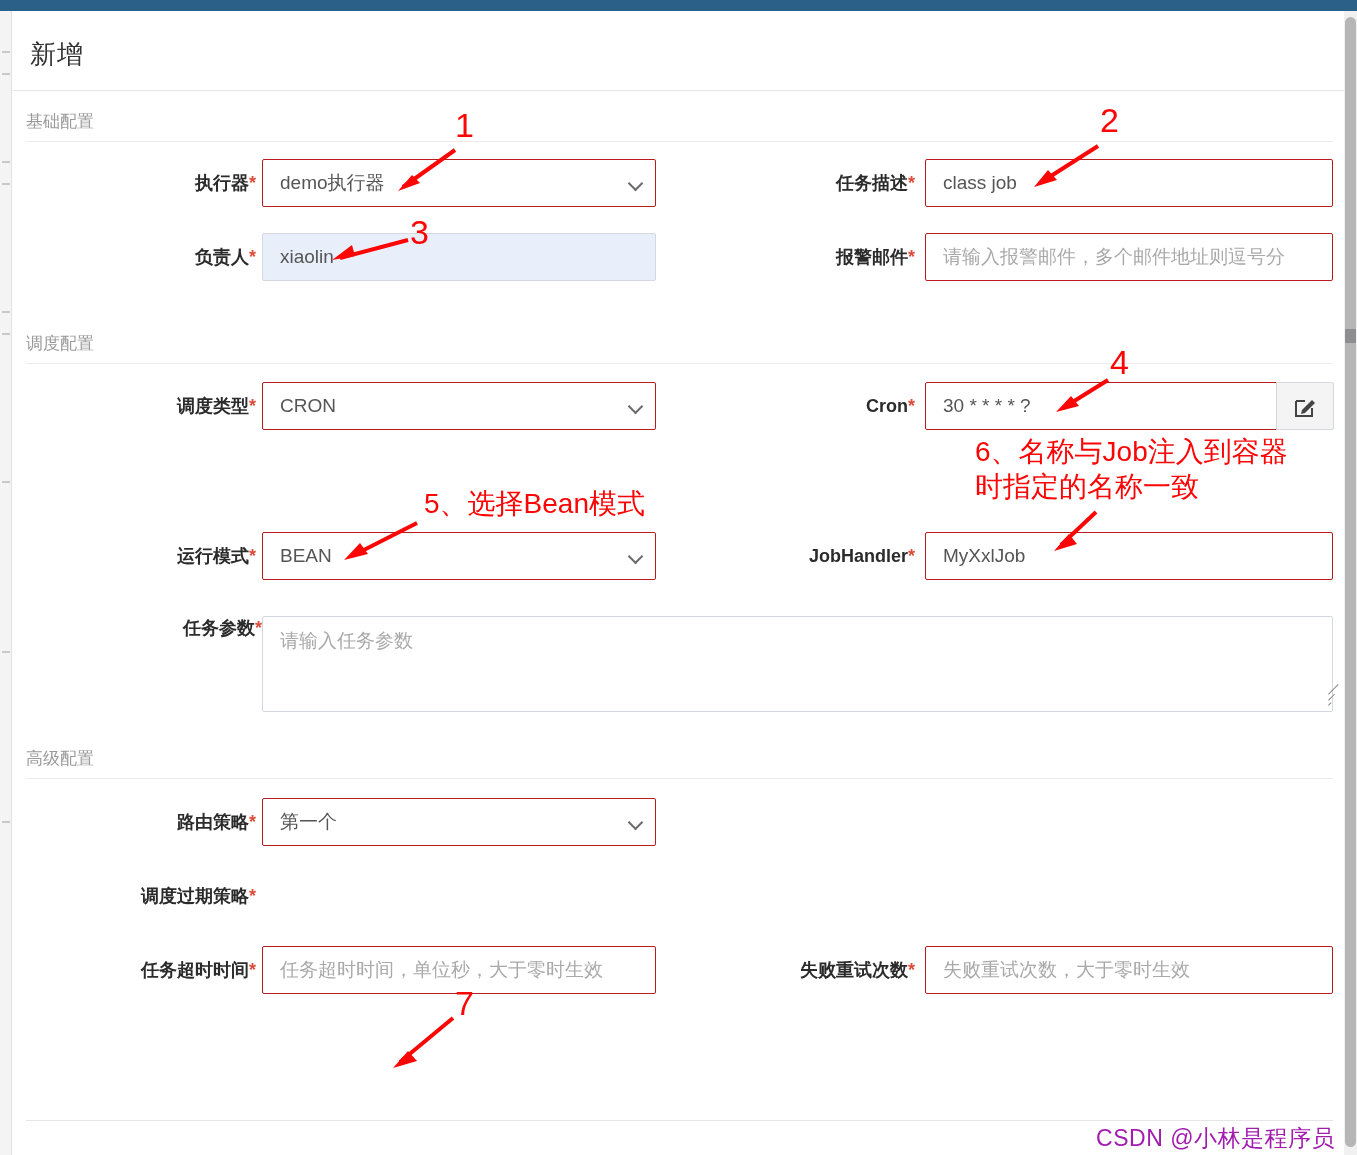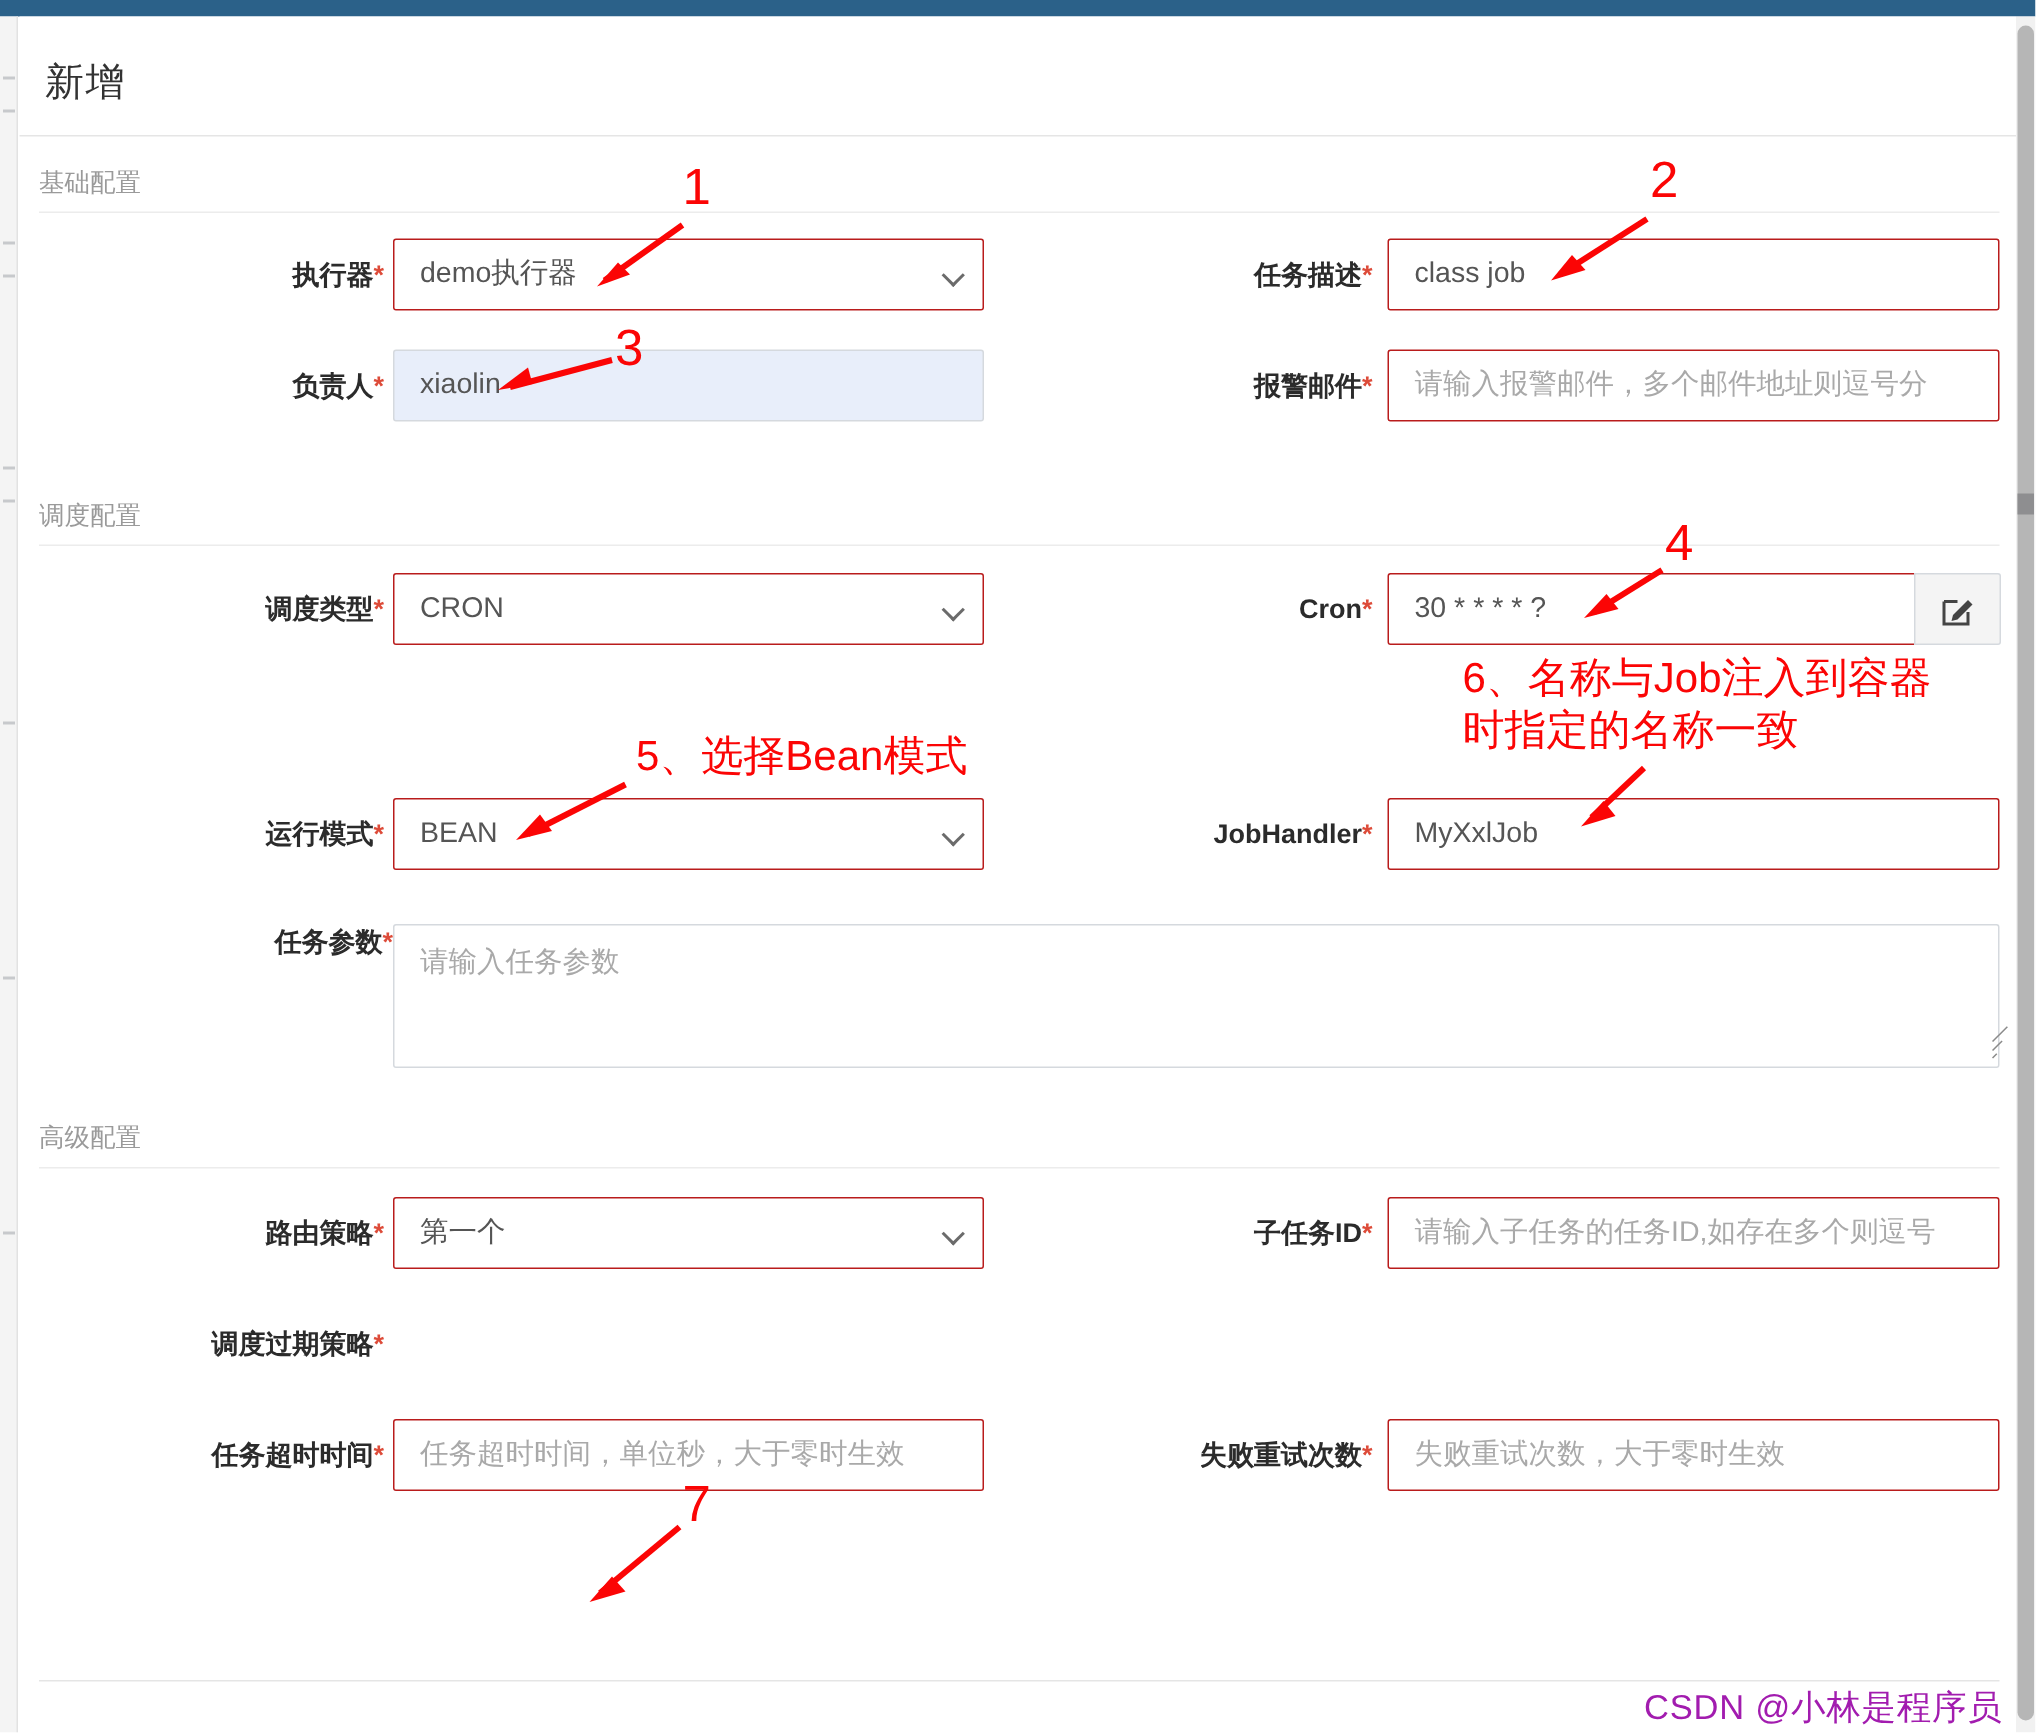--- a/index.html
+++ b/index.html
@@ -297,28 +297,20 @@
     <div class="frow" style="top:706px; left:13px; width:630px">
       <div class="flabel" style="right:400px">
         <span>路由策略</span><span class="req">*</span>
       </div>
       <div class="ctl" style="left:236px; width:394px">
         <span class="txt">第一个</span>
         <span class="caret"></span>
       </div>
     </div>
 
-    <div class="frow" style="top:706px; left:690px; width:630px">
-      <div class="flabel" style="right:418px">
-        <span>子任务ID</span><span class="reqk">*</span>
-      </div>
-      <div class="ctl clip" style="left:222px; width:408px">
-        <span class="ph">请输入子任务的任务ID,如存在多个则逗号</span>
-      </div>
-    </div>
 
     <div class="frow" style="top:780px; left:13px; width:630px">
       <div class="flabel" style="right:400px">
         <span>调度过期策略</span><span class="req">*</span>
       </div>
     </div>
 
 
     <div class="frow" style="top:854px; left:13px; width:630px">
       <div class="flabel" style="right:400px">

